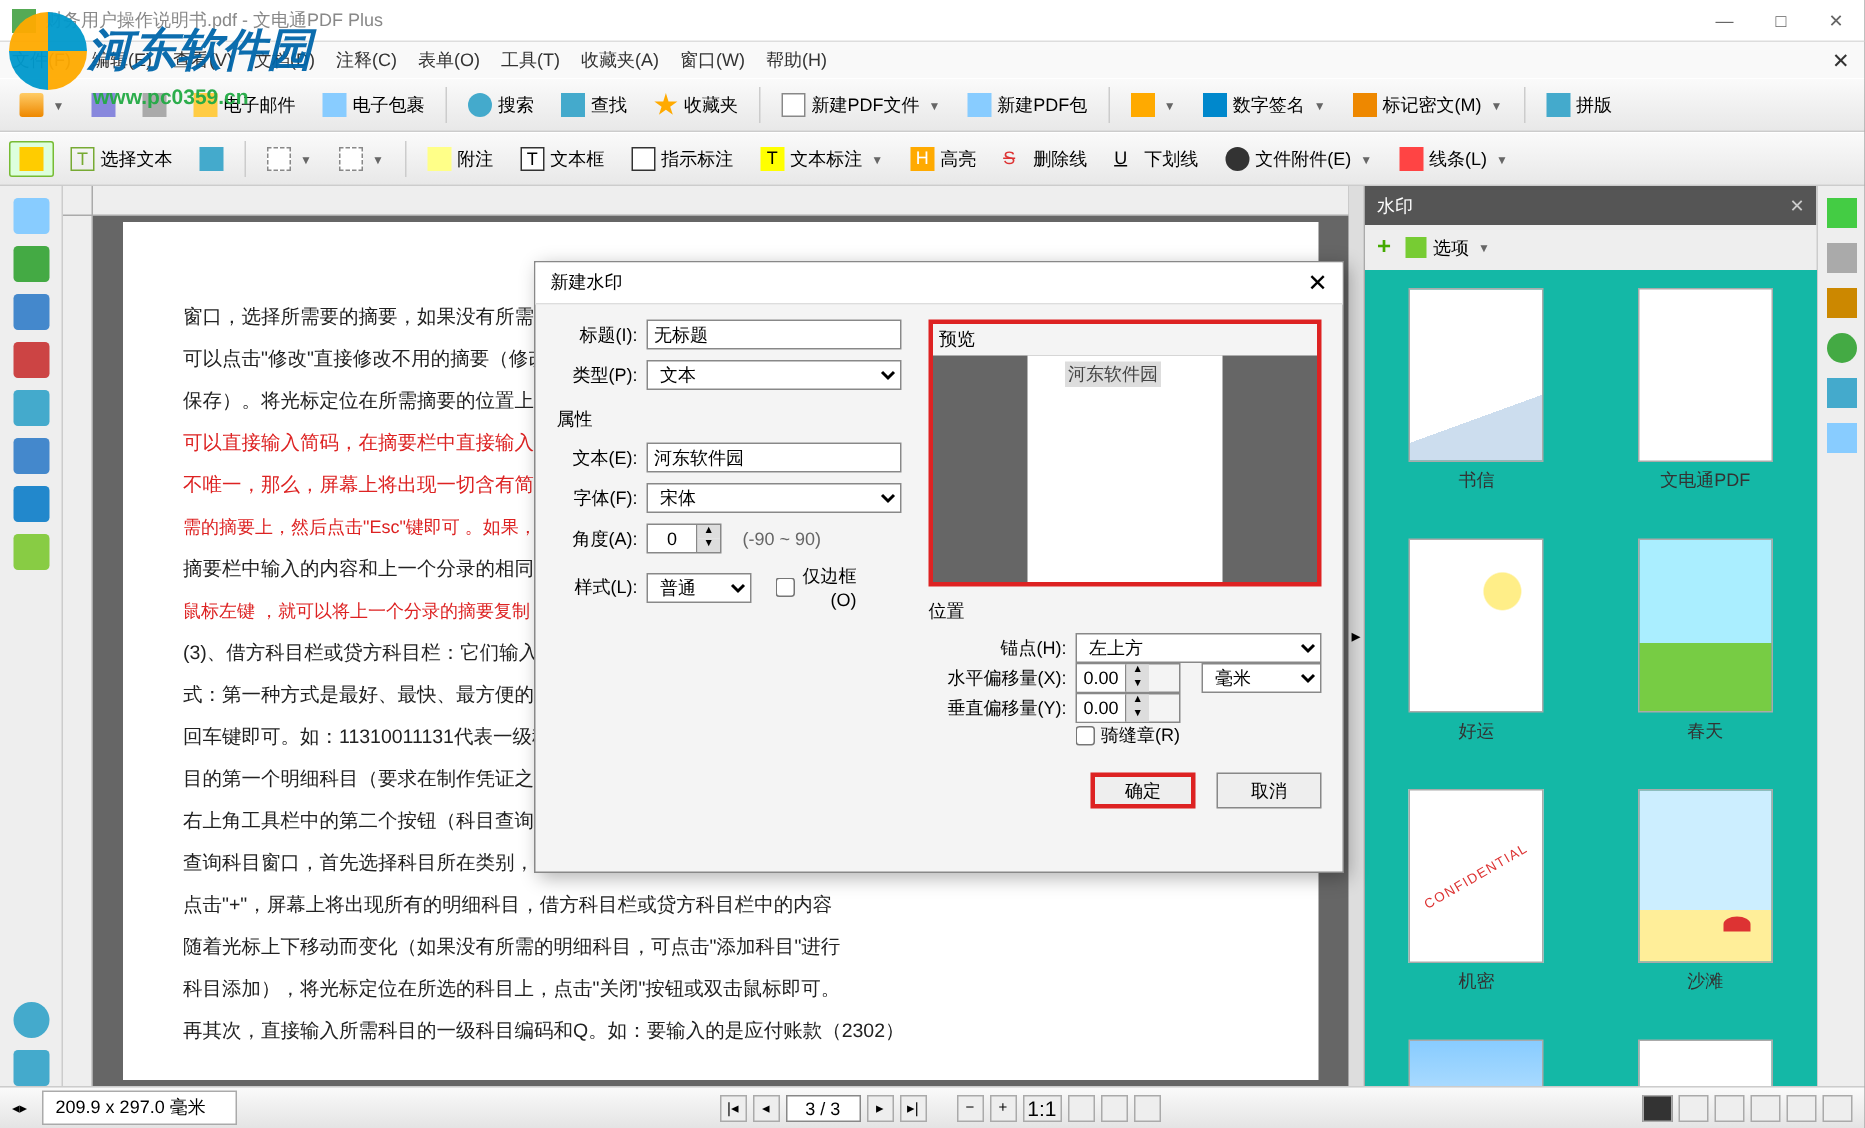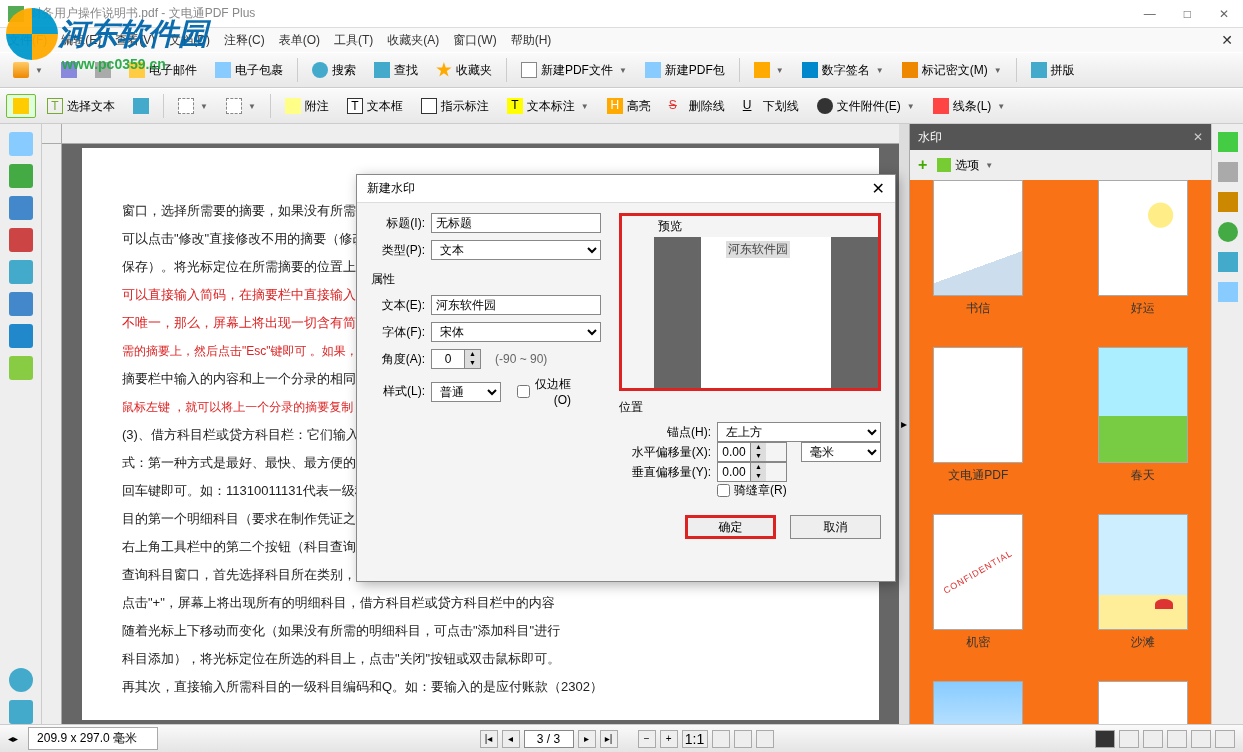--- a/index.html
+++ b/index.html
@@ -65,21 +65,21 @@
 .page p { line-height: 26px; color: #222; font-size: 13px; margin-bottom: 2px; }
 .page .red { color: #d22; }
 
 
 .rightpanel { width: 302px; background: #f5f5f5; border-left: 1px solid #aaa; display:flex; flex-direction:column; }
 .rp-header { height: 26px; background: #555; color:#fff; display:flex; align-items:center; padding:0 8px; justify-content:space-between;}
 .rp-header .close { cursor:pointer; color:#ccc; }
 .rp-toolbar { height: 30px; background:#eee; display:flex; align-items:center; padding:0 8px; gap:10px;}
 .rp-toolbar .add { color:#4a0; font-size:16px; font-weight:bold; }
 .rp-toolbar .opt { display:flex; align-items:center; gap:4px;}
-.rp-body { flex:1; background:#f97316; overflow:auto; padding:0; display:grid; grid-template-columns: 1fr 1fr; gap: 30px 28px; align-content:start;}
+.rp-body { flex:1; background:#14b8a6; overflow:auto; padding:12px; display:grid; grid-template-columns: 1fr 1fr; gap: 30px 28px; align-content:start;}
 .thumb { display:flex; flex-direction:column; align-items:center; gap:4px;}
 .thumb .tbox { width: 90px; height: 116px; background:#fff; border:1px solid #aaa; position:relative; overflow:hidden;}
 .thumb .tlabel { font-size:12px; color:#333; }
 
 
 .rightbar { width: 32px; background:#eee; border-left:1px solid #ccc; display:flex; flex-direction:column; align-items:center; gap:10px; padding-top:8px;}
 .rightbar .ric { width:20px; height:20px; cursor:pointer; }
 
 
 .dialog { position:absolute; left:356px; top:174px; width:540px; height:408px; background:#f4f4f4; border:1px solid #888; box-shadow: 3px 3px 12px rgba(0,0,0,.3); z-index:100;}
@@ -96,33 +96,33 @@
 .mlist .mitem { padding:1px 6px 1px 24px; position:relative;}
 .mlist .mitem::before { content:""; position:absolute; left:10px; top:5px; width:6px; height:6px; border:1px solid #555;}
 .spin { width:50px; height:20px; border:1px solid #888; display:flex;}
 .spin input { width:32px; border:none; text-align:center;}
 .spin .sbtns { width:16px; display:flex; flex-direction:column; border-left:1px solid #888;}
 .spin .sbtns span { flex:1; font-size:7px; text-align:center; background:#ddd; cursor:pointer;}
 .colorbox { width:40px; height:18px; background:#000; border:1px solid #888;}
 .cblabel { display:flex; align-items:center; gap:4px;}
 .cblabel input { margin:0;}
 
-.preview-box { border:3px solid #d22; height:178px; display:flex; flex-direction:column;padding-left:32px;}
+.preview-box { border:3px solid #d22; height:178px; display:flex; flex-direction:column;}
 .preview-box .phdr { padding:2px 4px; background:#f4f4f4;}
 .preview-box .parea { flex:1; background:#666; display:flex; justify-content:center;}
 .preview-box .ppage { width:130px; height:100%; background:#fff; position:relative;}
 .preview-box .ppage .ptext { position:absolute; top:4px; left:25px; font-size:12px; background:#ddd; padding:0 2px; color:#444;}
 
 .pos-group { }
 .pos-group .ghdr { margin-bottom:6px;}
 .pos-group .frow label { width:92px;}
 .pos-group select { width:80px; flex:none;}
 
 .dlg-btns { display:flex; gap:14px; justify-content:flex-end; margin-top:8px;}
-.dlg-btns button { width:91px; height:24px; border:1px solid #888; background:#eee; cursor:pointer;}
+.dlg-btns button { width:70px; height:24px; border:1px solid #888; background:#eee; cursor:pointer;}
 .dlg-btns .ok { border:3px solid #d22; }
 
 
 .statusbar { position:absolute; bottom:0; left:0; right:0; height:28px; background:linear-gradient(#fafafa,#e4e4e4); border-top:1px solid #ccc; display:flex; align-items:center; padding:0 8px; gap:10px;}
 .statusbar .pagesize { border:1px solid #aaa; padding:2px 20px 2px 8px; background:#fff;}
 .statusbar .pager { display:flex; align-items:center; gap:4px; margin-left:auto; margin-right:auto;}
 .statusbar .pager .nav { width:18px; height:18px; background:#eee; border:1px solid #aaa; display:flex; align-items:center; justify-content:center; font-size:10px; cursor:pointer;}
 .statusbar .pager input { width:50px; height:18px; text-align:center; border:1px solid #888;}
 .statusbar .viewbtns { display:flex; gap:4px;}
 .statusbar .viewbtns .vb { width:20px; height:18px; border:1px solid #aaa; background:#eee; cursor:pointer;}
@@ -347,26 +347,26 @@
         <span>选项</span>
           <span class="dropdown-arrow">▼</span>
       </div>
     </div>
     <div class="rp-body" id="thumbs-container">
         <div class="thumb">
           <div class="tbox" style="background:linear-gradient(160deg,#fff 70%,#cde 70%);"></div>
           <div class="tlabel">书信</div>
         </div>
         <div class="thumb">
+          <div class="tbox" style=""></div>
+          <div class="tlabel">文电通PDF</div>
+        </div>
+        <div class="thumb">
           <div class="tbox" style="background:radial-gradient(circle at 70% 30%,#fe8 0 12%,#fff 13%);"></div>
           <div class="tlabel">好运</div>
-        </div>
-        <div class="thumb">
-          <div class="tbox" style=""></div>
-          <div class="tlabel">文电通PDF</div>
         </div>
         <div class="thumb">
           <div class="tbox" style="background:linear-gradient(#aef 60%,#7c4 60%);"></div>
           <div class="tlabel">春天</div>
         </div>
         <div class="thumb">
           <div class="tbox" style="">
             <div style="position:absolute;top:50%;left:50%;transform:translate(-50%,-50%) rotate(-30deg);color:#d33;font-size:9px;letter-spacing:1px;">CONFIDENTIAL</div>
           </div>
           <div class="tlabel">机密</div>

